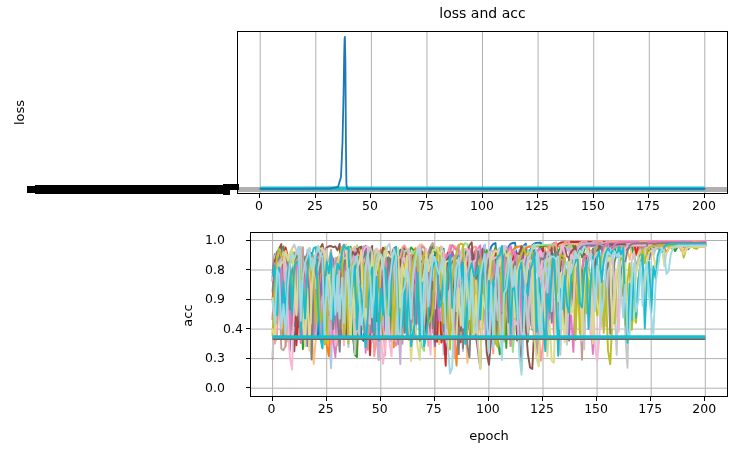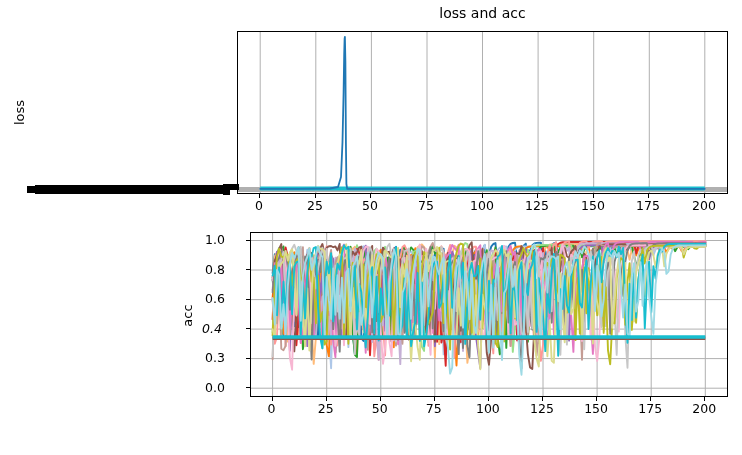--- a/index.html
+++ b/index.html
@@ -272,22 +272,22 @@
 
   <div class="tick-mark tick-y" style="left:246px; top:387.2px;"></div>
   <div class="tick-mark tick-y" style="left:246px; top:357.6px;"></div>
   <div class="tick-mark tick-y" style="left:246px; top:328.1px;"></div>
   <div class="tick-mark tick-y" style="left:246px; top:298.6px;"></div>
   <div class="tick-mark tick-y" style="left:246px; top:269.0px;"></div>
   <div class="tick-mark tick-y" style="left:246px; top:239.5px;"></div>
 
   <div class="ticklabel ticklabel-y" style="left:205px; width:37px; top:388px;">0.0</div>
   <div class="ticklabel ticklabel-y" style="left:205px; width:37px; top:358px;">0.3</div>
-  <div class="ticklabel ticklabel-y" style="left:202px; width:37px; top:329px;font-style:italic;">0.4</div>
-  <div class="ticklabel ticklabel-y" style="left:205px; width:37px; top:299px;">0.6</div>
+  <div class="ticklabel ticklabel-y" style="left:223px; width:37px; top:329px;">0.4</div>
+  <div class="ticklabel ticklabel-y" style="left:205px; width:37px; top:299px;">0.9</div>
   <div class="ticklabel ticklabel-y" style="left:205px; width:37px; top:270px;">0.8</div>
   <div class="ticklabel ticklabel-y" style="left:205px; width:37px; top:240px;">1.0</div>
 
   <div class="tick-mark tick-x" style="left:271.6px; top:397px;"></div>
   <div class="tick-mark tick-x" style="left:325.7px; top:397px;"></div>
   <div class="tick-mark tick-x" style="left:379.8px; top:397px;"></div>
   <div class="tick-mark tick-x" style="left:433.8px; top:397px;"></div>
   <div class="tick-mark tick-x" style="left:487.9px; top:397px;"></div>
   <div class="tick-mark tick-x" style="left:542.0px; top:397px;"></div>
   <div class="tick-mark tick-x" style="left:596.1px; top:397px;"></div>
@@ -298,14 +298,15 @@
   <div class="ticklabel ticklabel-x" style="left:325.7px; top:402px;">25</div>
   <div class="ticklabel ticklabel-x" style="left:379.8px; top:402px;">50</div>
   <div class="ticklabel ticklabel-x" style="left:433.8px; top:402px;">75</div>
   <div class="ticklabel ticklabel-x" style="left:487.9px; top:402px;">100</div>
   <div class="ticklabel ticklabel-x" style="left:542.0px; top:402px;">125</div>
   <div class="ticklabel ticklabel-x" style="left:596.1px; top:402px;">150</div>
   <div class="ticklabel ticklabel-x" style="left:650.2px; top:402px;">175</div>
   <div class="ticklabel ticklabel-x" style="left:704.3px; top:402px;">200</div>
 
   <div class="axislabel axislabel-y" style="left:163px; top:308px; width:48px;">acc</div>
+  <div class="axislabel" style="left:250px; top:428px; width:478px; text-align:center;">epoch</div>
 
 </div>
 
 </body></html>

